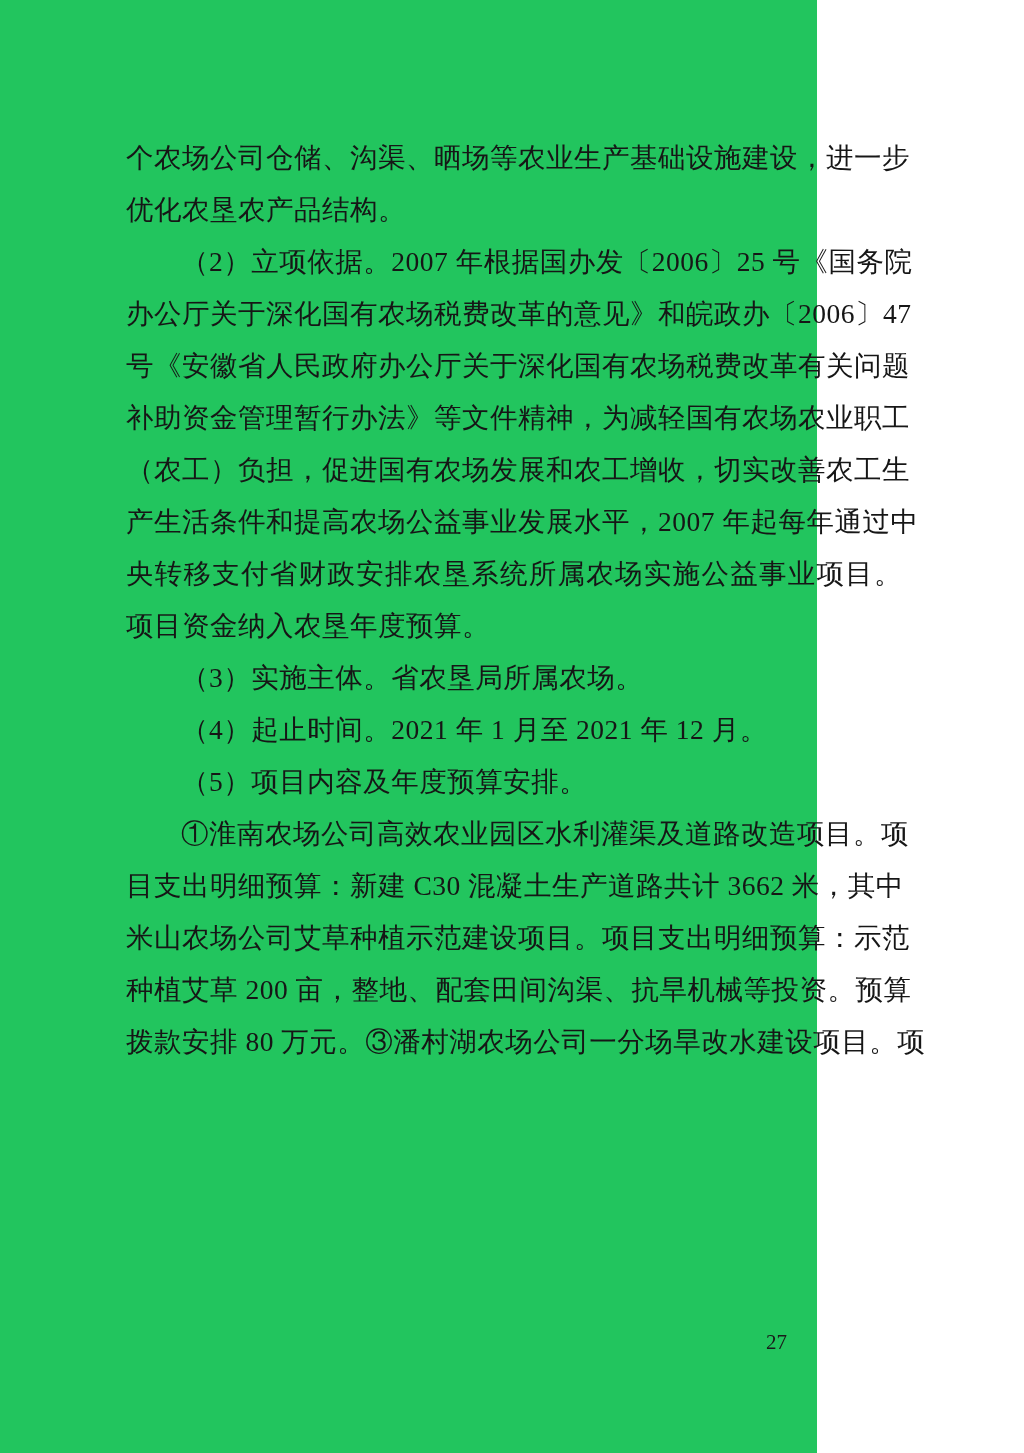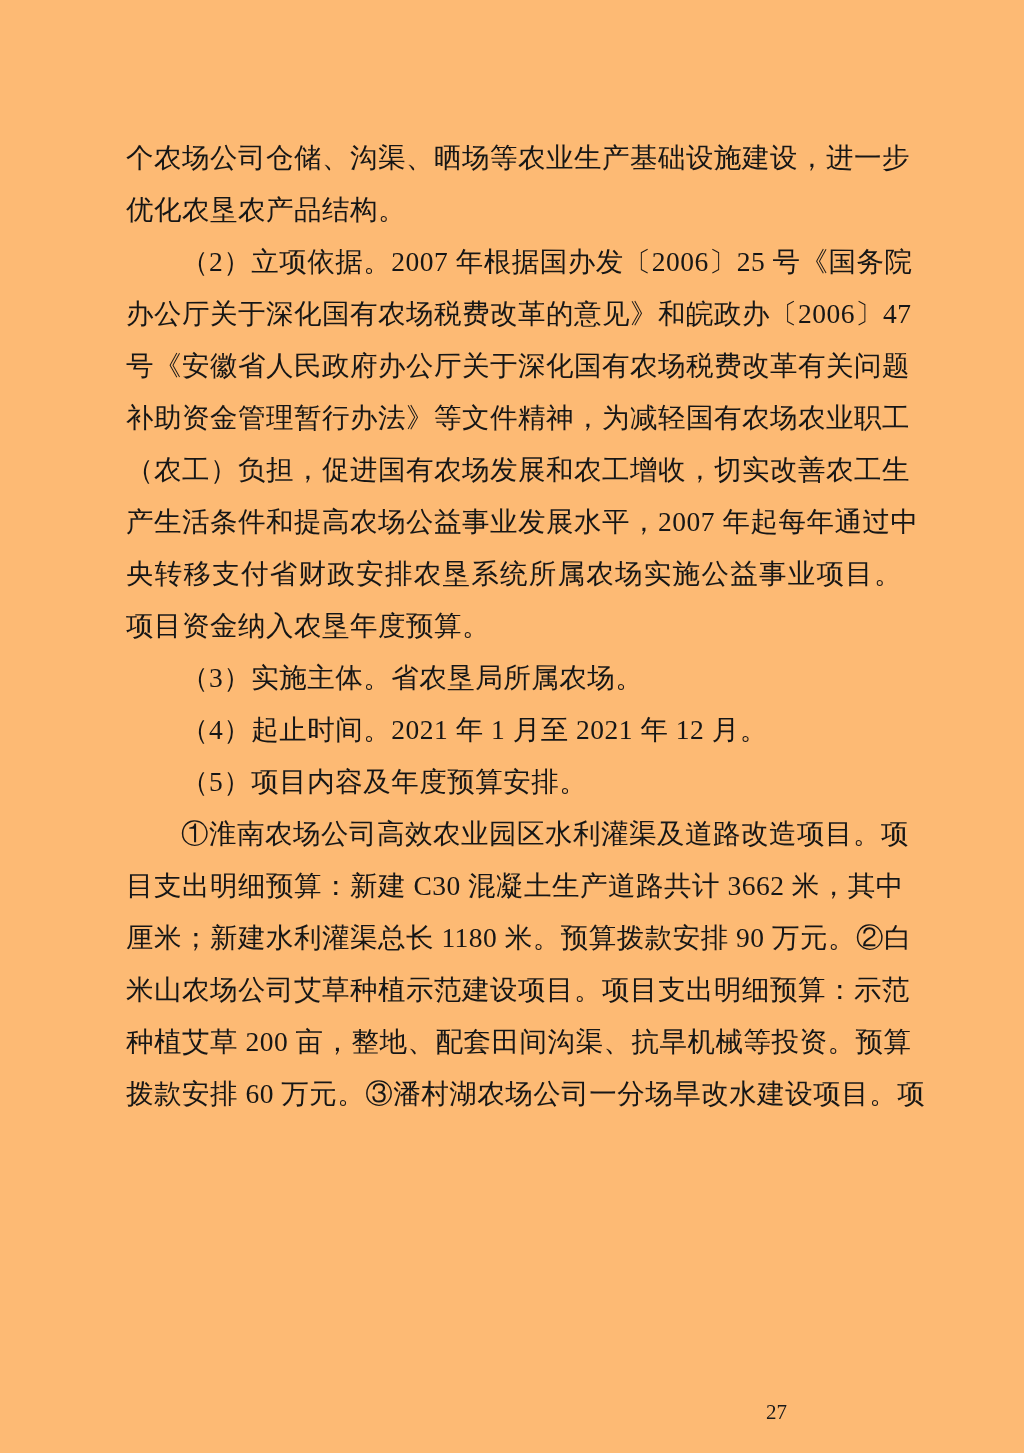--- a/index.html
+++ b/index.html
@@ -5,23 +5,23 @@
   * { margin: 0; padding: 0; box-sizing: border-box; }
   html, body {
     width: 1024px;
     height: 1453px;
     background: #ffffff;
     font-family: "Liberation Serif", serif;
     overflow: hidden;
   }
   .page {
     position: relative;
-    width: 1024px;
+    width: 817px;
     height: 1453px;
-    background: #fdba74;
+    background: #22c55e;
     color: #161616;
   }
   .doc-text {
     position: absolute;
     left: 126px;
     top: 132px;
     width: 776px;
   }
   .line {
     font-size: 27.5px;
@@ -38,21 +38,21 @@
   .line.short {
     text-align: right;
     text-align-last: left;
   }
   .line.indent {
     text-indent: 2em;
   }
   .page-number {
     position: absolute;
     left: 766px;
-    top: 1400px;
+    top: 1330px;
     font-size: 21px;
     color: #1a1a1a;
     font-family: "Liberation Serif", serif;
   }
 </style>
 </head>
 <body>
 
 <div class="page">
   <div class="doc-text">
@@ -64,19 +64,18 @@
       <div class="line">补助资金管理暂行办法》等文件精神，为减轻国有农场农业职工</div>
       <div class="line">（农工）负担，促进国有农场发展和农工增收，切实改善农工生</div>
       <div class="line">产生活条件和提高农场公益事业发展水平，2007 年起每年通过中</div>
       <div class="line">央转移支付省财政安排农垦系统所属农场实施公益事业项目。</div>
       <div class="line short">项目资金纳入农垦年度预算。</div>
       <div class="line indent short">（3）实施主体。省农垦局所属农场。</div>
       <div class="line indent short">（4）起止时间。2021 年 1 月至 2021 年 12 月。</div>
       <div class="line indent short">（5）项目内容及年度预算安排。</div>
       <div class="line indent">①淮南农场公司高效农业园区水利灌渠及道路改造项目。项</div>
       <div class="line">目支出明细预算：新建 C30 混凝土生产道路共计 3662 米，其中</div>
-      <div class="line">厘米；新建水利灌渠总长 1180 米。预算拨款安排 90 万元。②白</div>
       <div class="line">米山农场公司艾草种植示范建设项目。项目支出明细预算：示范</div>
       <div class="line">种植艾草 200 亩，整地、配套田间沟渠、抗旱机械等投资。预算</div>
-      <div class="line">拨款安排 60 万元。③潘村湖农场公司一分场旱改水建设项目。项</div>
+      <div class="line">拨款安排 80 万元。③潘村湖农场公司一分场旱改水建设项目。项</div>
     </div>
   <div class="page-number">27</div>
 </div>
 
 </body></html>

